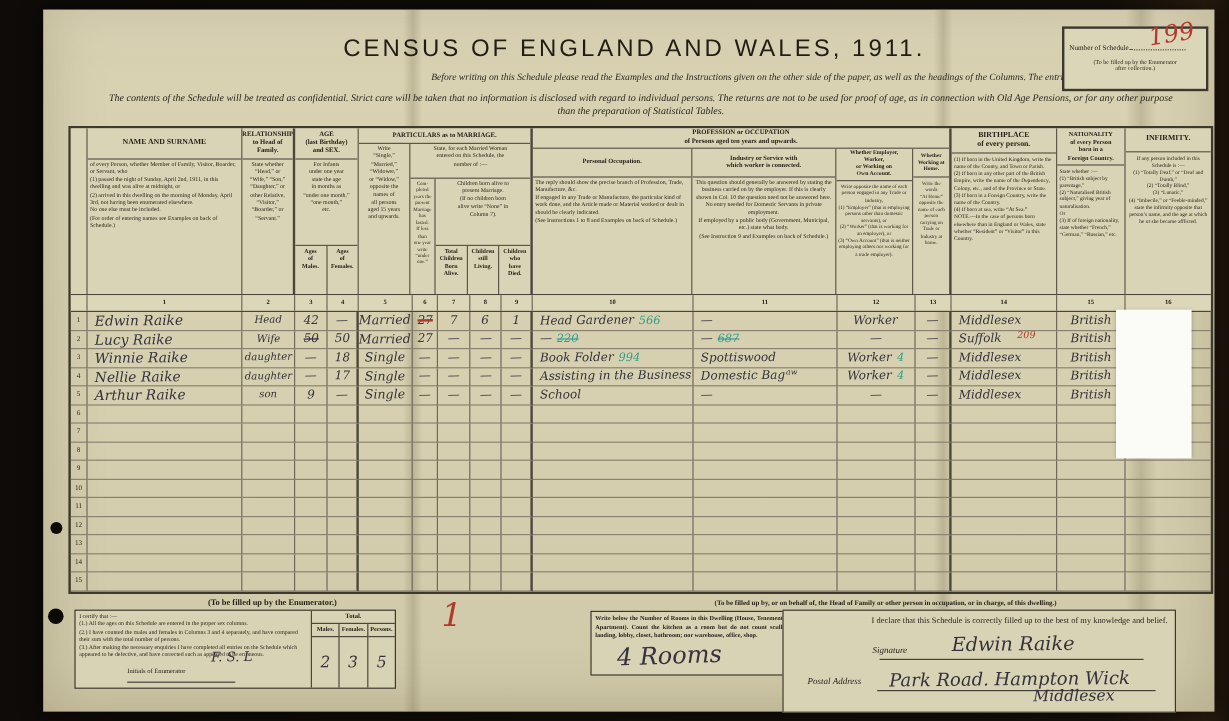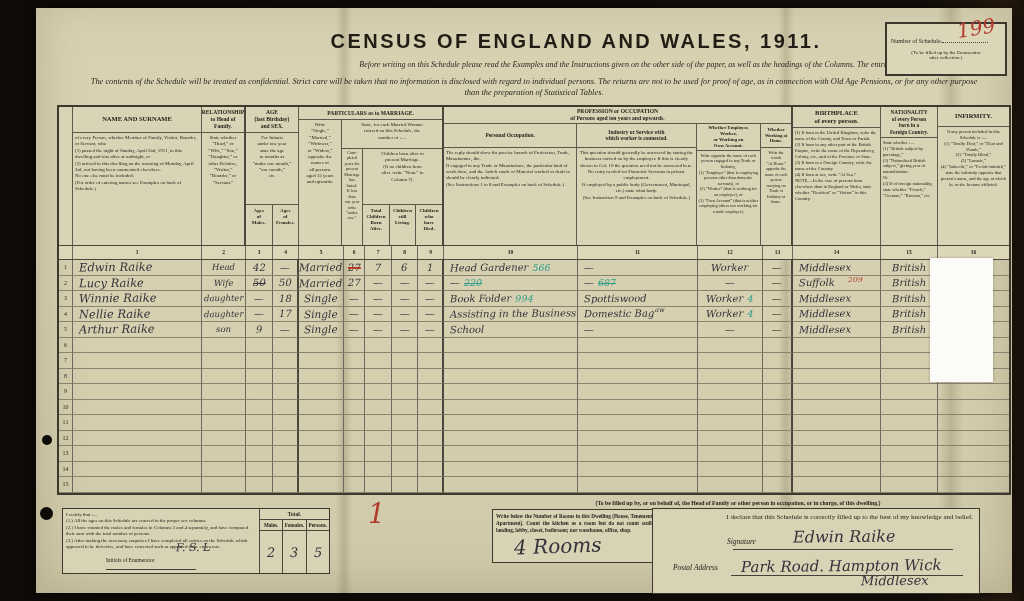--- a/index.html
+++ b/index.html
@@ -7,22 +7,22 @@
     background:linear-gradient(90deg,#0e0b08 0%,#15100a 90%,#2a1d10 98%,#1a120a 100%);
     font-family:"Liberation Serif",serif;color:#26221a;}
   .paper{position:absolute;left:36px;top:8px;width:976px;height:585px;
     background:linear-gradient(180deg,#e0dabd 0%,#d8d2b3 7%,#d6d0b0 55%,#cfc9a9 100%);
     box-shadow:0 0 18px rgba(0,0,0,.7), inset 0 0 50px rgba(90,70,35,.25);}
   .crease{position:absolute;top:0;bottom:0;width:16px;
     background:linear-gradient(90deg,transparent,rgba(90,78,45,.20),transparent);}
   .punch{position:absolute;background:#0c0a07;border-radius:50%;}
 
   
-  .census-title{position:absolute;left:250px;top:22px;width:580px;text-align:center;
-    font-family:"Liberation Sans",sans-serif;font-weight:bold;font-size:20px;letter-spacing:2.5px;color:#211d15;}
+  .census-title{position:absolute;left:250px;top:22px;width:580px;
+    font-family:"Liberation Sans",sans-serif;font-weight:normal;font-size:20px;letter-spacing:2.5px;color:#211d15;}
   .instr1{position:absolute;left:300px;top:52px;width:660px;text-align:center;
     font-style:italic;font-size:8px;color:#2c2820;}
   .instr2{position:absolute;left:26px;top:68px;width:944px;text-align:center;
     font-style:italic;font-size:8.4px;line-height:1.35;color:#2c2820;white-space:pre-line;}
   .schedbox{position:absolute;left:849px;top:14px;width:122px;height:54px;
     border:2px solid #3c382e;background:#dcd6b8;padding:5px 4px 2px 4px;box-sizing:border-box;}
   .schedbox .lbl{font-size:6px;}
   .schedbox .dots{border-bottom:1px dotted #55504a;display:inline-block;width:46px;}
   .schedbox .note{font-size:5px;text-align:center;margin-top:3px;white-space:pre-line;}
   .sched-no{position:absolute;right:10px;top:-8px;font-family:"DejaVu Serif",serif;
@@ -820,20 +820,21 @@
             <div class="td c-home"></div>
             <div class="td c-birth"></div>
             <div class="td c-nat"></div>
             <div class="td c-inf"></div>
           </div>
         </div>
     </div>
 
     <div class="white-patch"></div>
 
+    <div class="enum-heading">(To be filled up by the Enumerator.)</div>
     <div class="enumbox">
       <div class="certify">
         <span>I certify that :—
 (1.) All the ages on this Schedule are entered in the proper sex columns.
 (2.) I have counted the males and females in Columns 3 and 4 separately, and have compared their sum with the total number of persons.
 (3.) After making the necessary enquiries I have completed all entries on the Schedule which appeared to be defective, and have corrected such as appeared to be erroneous.</span>
         <div class="initials-line">
           <span>Initials of Enumerator</span>
           <span class="rule"></span>
           <span class="hw initials-hw">F. S. L</span>

